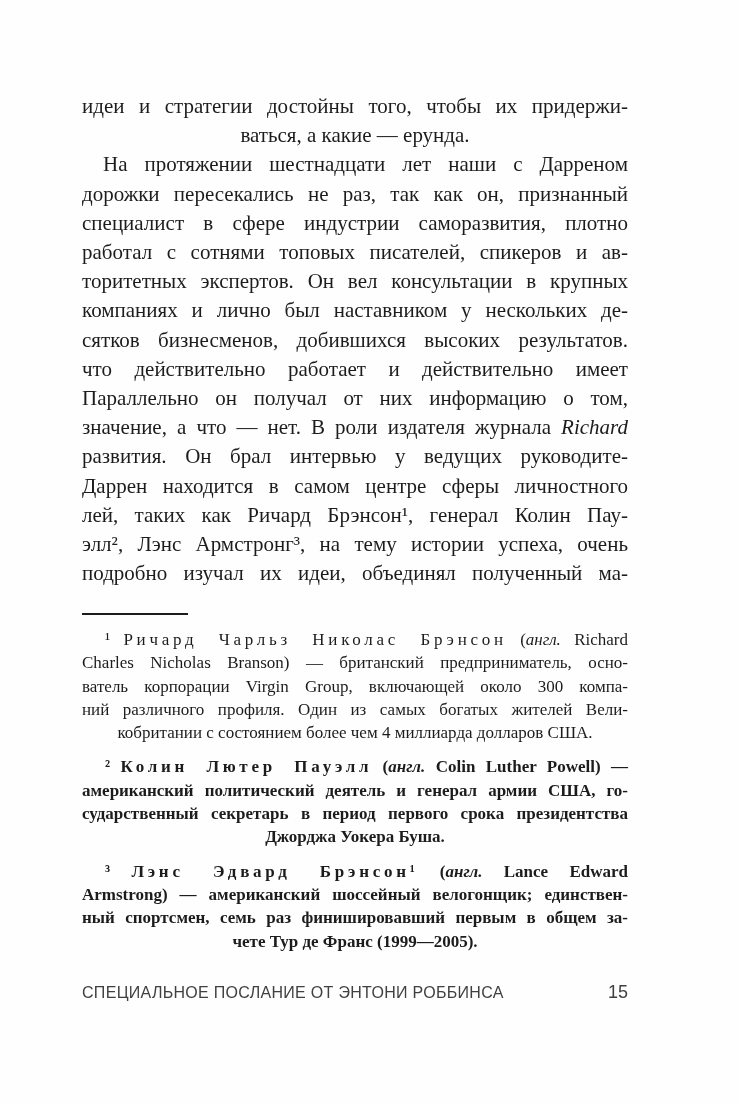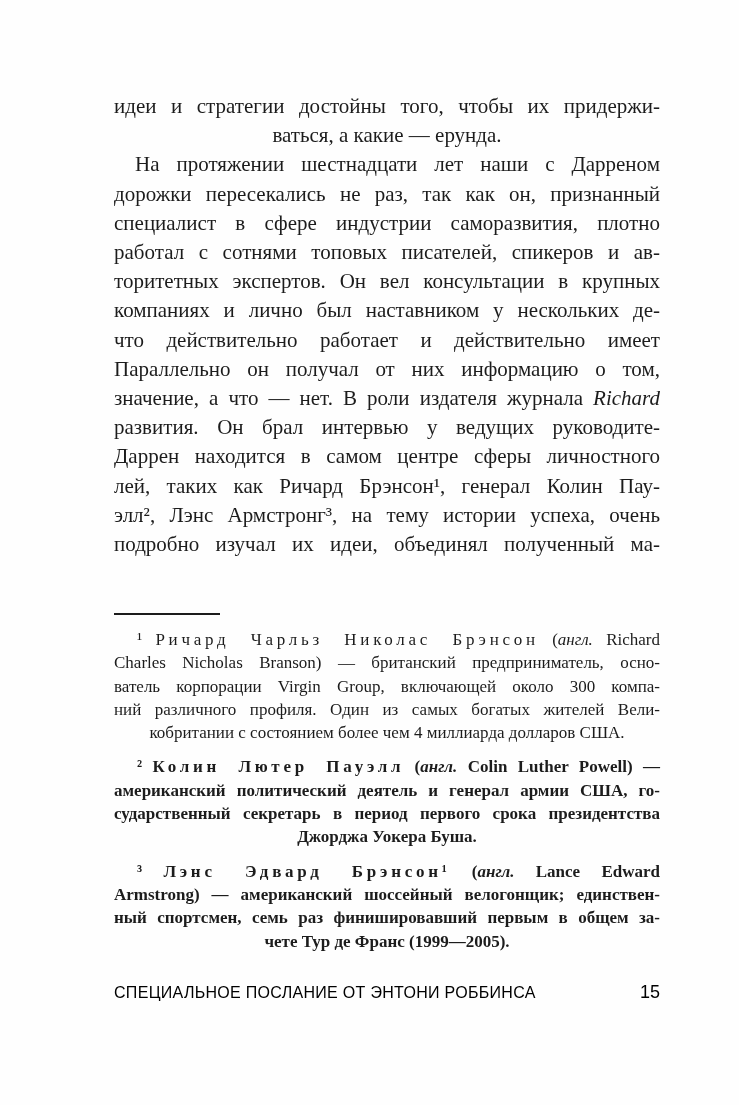--- a/index.html
+++ b/index.html
@@ -11,21 +11,20 @@
     height: 1105px;
     background: #fefefe;
     position: relative;
     overflow: hidden;
     font-family: "Liberation Serif", "DejaVu Serif", serif;
     color: #1c1c1c;
   }
   .page {
     position: absolute;
     inset: 0;
-    margin-left: 32px;
   }
   
   .body-text {
     position: absolute;
     left: 82px;
     top: 92px;
     width: 546px;
     font-size: 21px;
     line-height: 29.2px;
   }
@@ -68,21 +67,21 @@
     position: absolute;
     left: 82px;
     width: 546px;
     top: 982px;
     display: flex;
     justify-content: space-between;
     align-items: baseline;
     font-family: "Liberation Sans", "DejaVu Sans", sans-serif;
     font-size: 16px;
     letter-spacing: 0.3px;
-    color: #000000;
+    color: #404040;
   }
   .pagenum {
     font-size: 18px;
     letter-spacing: 0;
   }
 </style>
 </head>
 <body>
 
 <div class="page">
@@ -91,20 +90,21 @@
         <div class="line">идеи и стратегии достойны того, чтобы их придержи-</div>
         <div class="line last">ваться, а какие — ерунда.</div>
       </div>
       <div class="para indent">
         <div class="line">На протяжении шестнадцати лет наши с Дарреном</div>
         <div class="line">дорожки пересекались не раз, так как он, признанный</div>
         <div class="line">специалист в сфере индустрии саморазвития, плотно</div>
         <div class="line">работал с сотнями топовых писателей, спикеров и ав-</div>
         <div class="line">торитетных экспертов. Он вел консультации в крупных</div>
         <div class="line">компаниях и лично был наставником у нескольких де-</div>
+        <div class="line">сятков бизнесменов, добившихся высоких результатов.</div>
         <div class="line">что действительно работает и действительно имеет</div>
         <div class="line">Параллельно он получал от них информацию о том,</div>
         <div class="line">значение, а что — нет. В роли издателя журнала <i>Richard</i></div>
         <div class="line">развития. Он брал интервью у ведущих руководите-</div>
         <div class="line">Даррен находится в самом центре сферы личностного</div>
         <div class="line">лей, таких как Ричард Брэнсон¹, генерал Колин Пау-</div>
         <div class="line">элл², Лэнс Армстронг³, на тему истории успеха, очень</div>
         <div class="line">подробно изучал их идеи, объединял полученный ма-</div>
       </div>
     </div>

